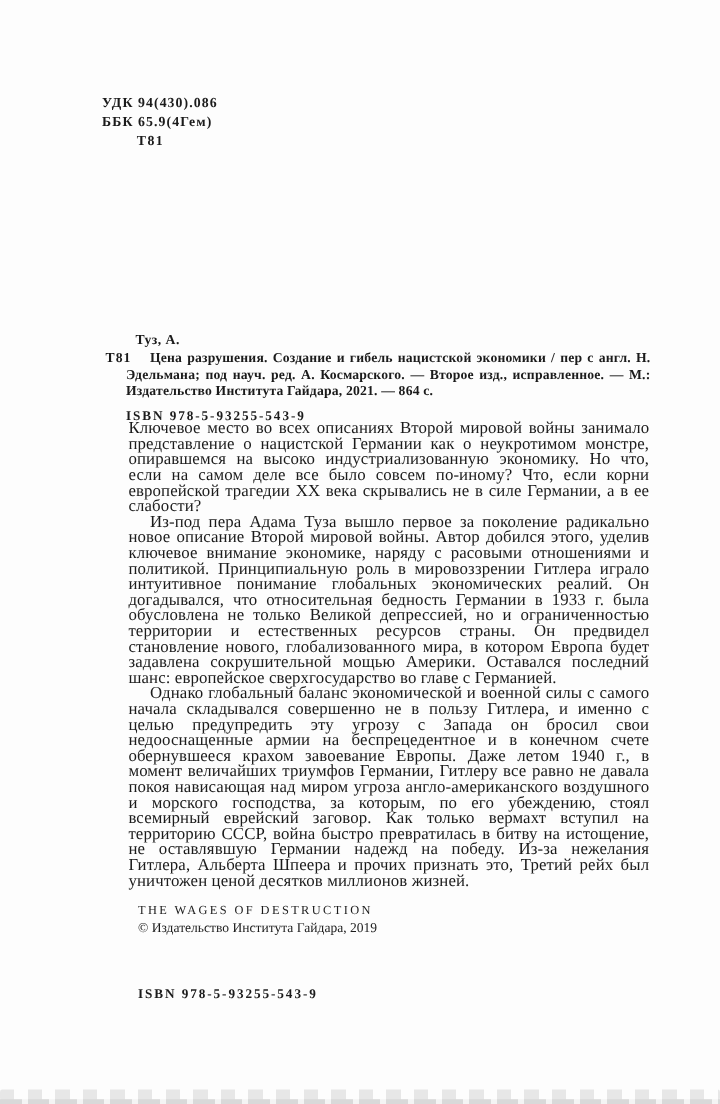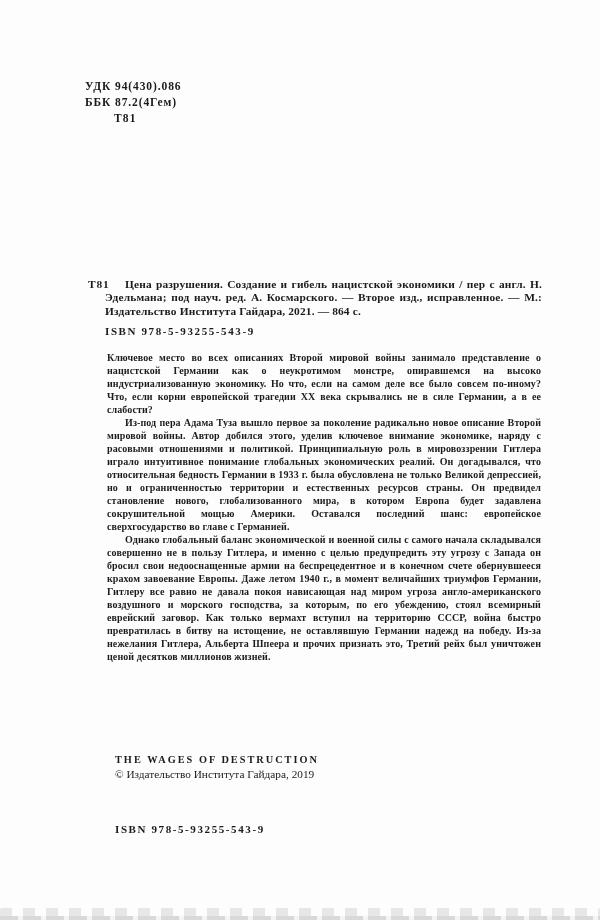--- a/index.html
+++ b/index.html
@@ -70,22 +70,22 @@
     letter-spacing: 1.6px;
     font-size: 11px;
   }
 
   
   .annotation {
     position: absolute;
     left: 107px;
     top: 351px;
     width: 434px;
-    font-size: 10px;
-    font-weight: bold;
+    font-size: 14px;
+    font-weight: normal;
     line-height: 13px;
     letter-spacing: 0.1px;
   }
   .annotation p {
     margin: 0;
     text-align: justify;
     text-indent: 18px;
   }
   .annotation p.first {
     text-indent: 0;
@@ -93,21 +93,21 @@
 
   
   .imprint {
     position: absolute;
     left: 115px;
     top: 752px;
     font-size: 11.3px;
     line-height: 15.2px;
   }
   .imprint .orig-title {
-    font-weight: bold;
+    font-weight: normal;
     font-size: 10.3px;
     letter-spacing: 2px;
   }
   .imprint-isbn {
     position: absolute;
     left: 115px;
     top: 823px;
     font-size: 11px;
     font-weight: bold;
     letter-spacing: 1.6px;
@@ -143,25 +143,26 @@
       #f4f4f4 18px, #f4f4f4 23px);
   }
 </style>
 </head>
 <body>
 
 <div class="page">
 
   <div class="class-block">
     <div>УДК 94(430).086</div>
-    <div>ББК 87.2(4Гем)</div>
+    <div>ББК 65.9(4Гем)</div>
     <div class="author-sign">Т81</div>
   </div>
 
   <div class="catalog">
+    <div class="author">Туз, А.</div>
     <div class="entry-wrap">
       <span class="entry-code">Т81</span>
       <p class="entry">Цена разрушения. Создание и гибель нацистской экономики / пер с англ. Н. Эдельмана; под науч. ред. А. Космарского. — Второе изд., исправленное. — М.: Издательство Института Гайдара, 2021. — 864 с.</p>
     </div>
     <div class="isbn">ISBN 978-5-93255-543-9</div>
   </div>
 
   <div class="annotation">
     <p class="first">Ключевое место во всех описаниях Второй мировой войны занимало представление о нацистской Германии как о неукротимом монстре, опиравшемся на высоко индустриализованную экономику. Но что, если на самом деле все было совсем по-иному? Что, если корни европейской трагедии XX века скрывались не в силе Германии, а в ее слабости?</p>
     <p>Из-под пера Адама Туза вышло первое за поколение радикально новое описание Второй мировой войны. Автор добился этого, уделив ключевое внимание экономике, наряду с расовыми отношениями и политикой. Принципиальную роль в мировоззрении Гитлера играло интуитивное понимание глобальных экономических реалий. Он догадывался, что относительная бедность Германии в 1933 г. была обусловлена не только Великой депрессией, но и ограниченностью территории и естественных ресурсов страны. Он предвидел становление нового, глобализованного мира, в котором Европа будет задавлена сокрушительной мощью Америки. Оставался последний шанс: европейское сверхгосударство во главе с Германией.</p>

